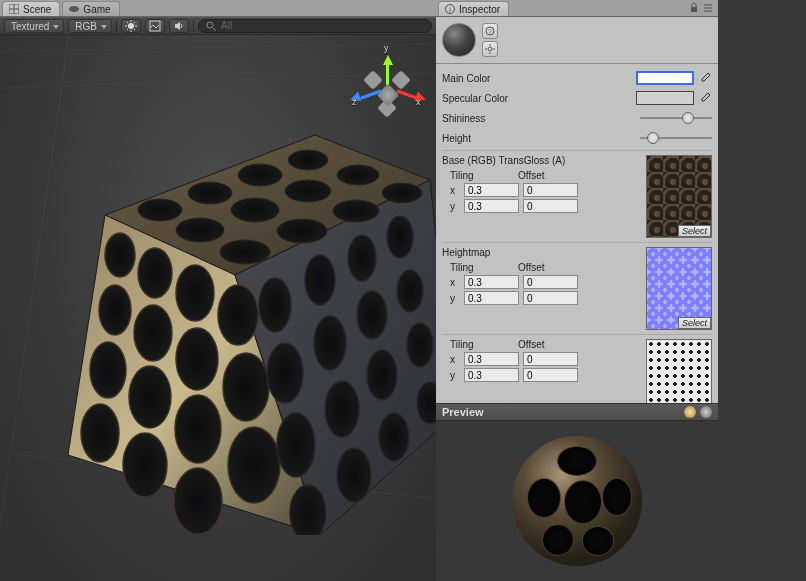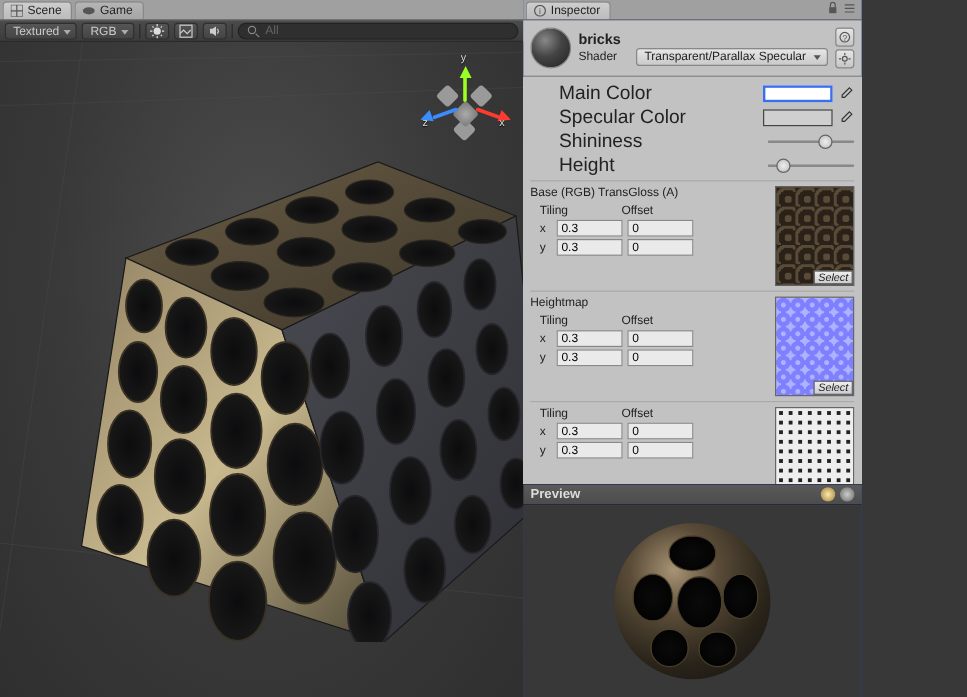--- a/index.html
+++ b/index.html
@@ -1,18 +1,18 @@
 <!DOCTYPE html>
 <html><head>
 <meta charset="utf-8">
 <style>
 * { box-sizing: border-box; margin: 0; padding: 0; font-family: Arial, sans-serif; }
 body { width: 806px; height: 581px; background: #383838; display: flex; font-size: 11px; color: #222; overflow: hidden; }
 .left { width: 436px; display: flex; flex-direction: column; background: #383838; }
-.right { width: 282px; display: flex; flex-direction: column; background: #1d4ed8; }
+.right { width: 282px; display: flex; flex-direction: column; background: #b91c1c; }
 
 
 .tabbar { height: 17px; background: #a0a0a0; display: flex; align-items: flex-end; padding-left: 2px; gap: 2px; border-bottom: 1px solid #666; }
 .tab { background: linear-gradient(#cecece,#bcbcbc); border: 1px solid #888; border-bottom: none; border-radius: 4px 4px 0 0; padding: 1px 8px 1px 6px; display: flex; align-items: center; gap: 4px; height: 15px; font-size: 10px; }
 .tab.inactive { background: linear-gradient(#b5b5b5,#a5a5a5); }
 .tab .ic { width: 10px; height: 10px; display:inline-block; }
 
 
 .scenebar { height: 18px; background: linear-gradient(#4a4a4a,#3c3c3c); display:flex; align-items:center; padding: 0 4px; gap:4px; border-top:1px solid #555; border-bottom:1px solid #2a2a2a;}
 .scenebar .dd { background: linear-gradient(#555,#444); border:1px solid #2f2f2f; border-radius:3px; color:#ccc; font-size:10px; padding:1px 14px 1px 6px; height:14px; position:relative; cursor:pointer;}
@@ -49,21 +49,21 @@
 .matball{width:34px;height:34px;background:radial-gradient(circle at 35% 30%, #888 0%, #444 45%, #222 100%);border-radius:50%;border:1px solid #888;}
 .matname{font-weight:bold;font-size:12px;}
 .shaderrow{display:flex;align-items:center;gap:4px;font-size:10px;}
 .shaderrow .lbl{width:44px;}
 .shaderdd{flex:1;background:linear-gradient(#e6e6e6,#cacaca);border:1px solid #888;border-radius:3px;padding:1px 14px 1px 6px;font-size:10px;position:relative;cursor:pointer;}
 .shaderdd::after{content:"";position:absolute;right:5px;top:5px;border-left:3px solid transparent;border-right:3px solid transparent;border-top:4px solid #555;}
 .smallbtn{width:16px;height:16px;background:linear-gradient(#e6e6e6,#c6c6c6);border:1px solid #888;border-radius:3px;display:flex;align-items:center;justify-content:center;cursor:pointer;}
 
 .props{background:#c2c2c2;padding:6px;display:flex;flex-direction:column;gap:4px;flex:1;overflow:auto;}
 .proprow{display:flex;align-items:center;gap:4px;min-height:16px;}
-.proprow .plbl{flex:1;font-size:16px;margin-left:24px;}
+.proprow .plbl{flex:1;font-size:10px;}
 .swatch{width:58px;height:14px;border:1px solid #444;cursor:pointer;}
 .eyedrop{width:14px;height:14px;cursor:pointer;display:flex;align-items:center;justify-content:center;}
 .slider{flex:0 0 72px;height:14px;position:relative;}
 .slider .track{position:absolute;top:6px;left:0;right:0;height:2px;background:#888;border-radius:1px;}
 .slider .thumb{position:absolute;top:1px;width:12px;height:12px;background:radial-gradient(#eee,#bbb);border:1px solid #666;border-radius:50%;}
 
 .texsec{border-top:1px solid #aaa;padding-top:4px;display:flex;gap:4px;}
 .texleft{flex:1;display:flex;flex-direction:column;gap:2px;}
 .texhdr{font-size:10px;margin-bottom:2px;}
 .tiling{display:flex;gap:6px;font-size:10px;padding-left:8px;}
@@ -267,27 +267,20 @@
       <span><svg width="12" height="12" viewBox="0 0 12 12">
             <line x1="2" y1="3" x2="10" y2="3" stroke="#555"></line>
             <line x1="2" y1="6" x2="10" y2="6" stroke="#555"></line>
             <line x1="2" y1="9" x2="10" y2="9" stroke="#555"></line>
           </svg></span>
     </div>
   </div>
   <div class="insp-body">
     <div class="mathdr">
       <div class="matball"></div>
-      <div style="flex:1">
-        <div class="matname">bricks</div>
-        <div class="shaderrow">
-          <span class="lbl">Shader</span>
-          <div class="shaderdd"><span>Transparent/Parallax Specular</span></div>
-        </div>
-      </div>
       <div style="display:flex;flex-direction:column;gap:2px">
         <div class="smallbtn">
             <svg width="10" height="10" viewBox="0 0 10 10">
               <circle cx="5" cy="5" r="4" fill="none" stroke="#555"></circle>
               <text x="5" y="8" font-size="7" text-anchor="middle" fill="#555">?</text>
             </svg>
           </div>
         <div class="smallbtn">
             <svg width="10" height="10" viewBox="0 0 10 10">
               <circle cx="5" cy="5" r="2" fill="none" stroke="#555"></circle>

